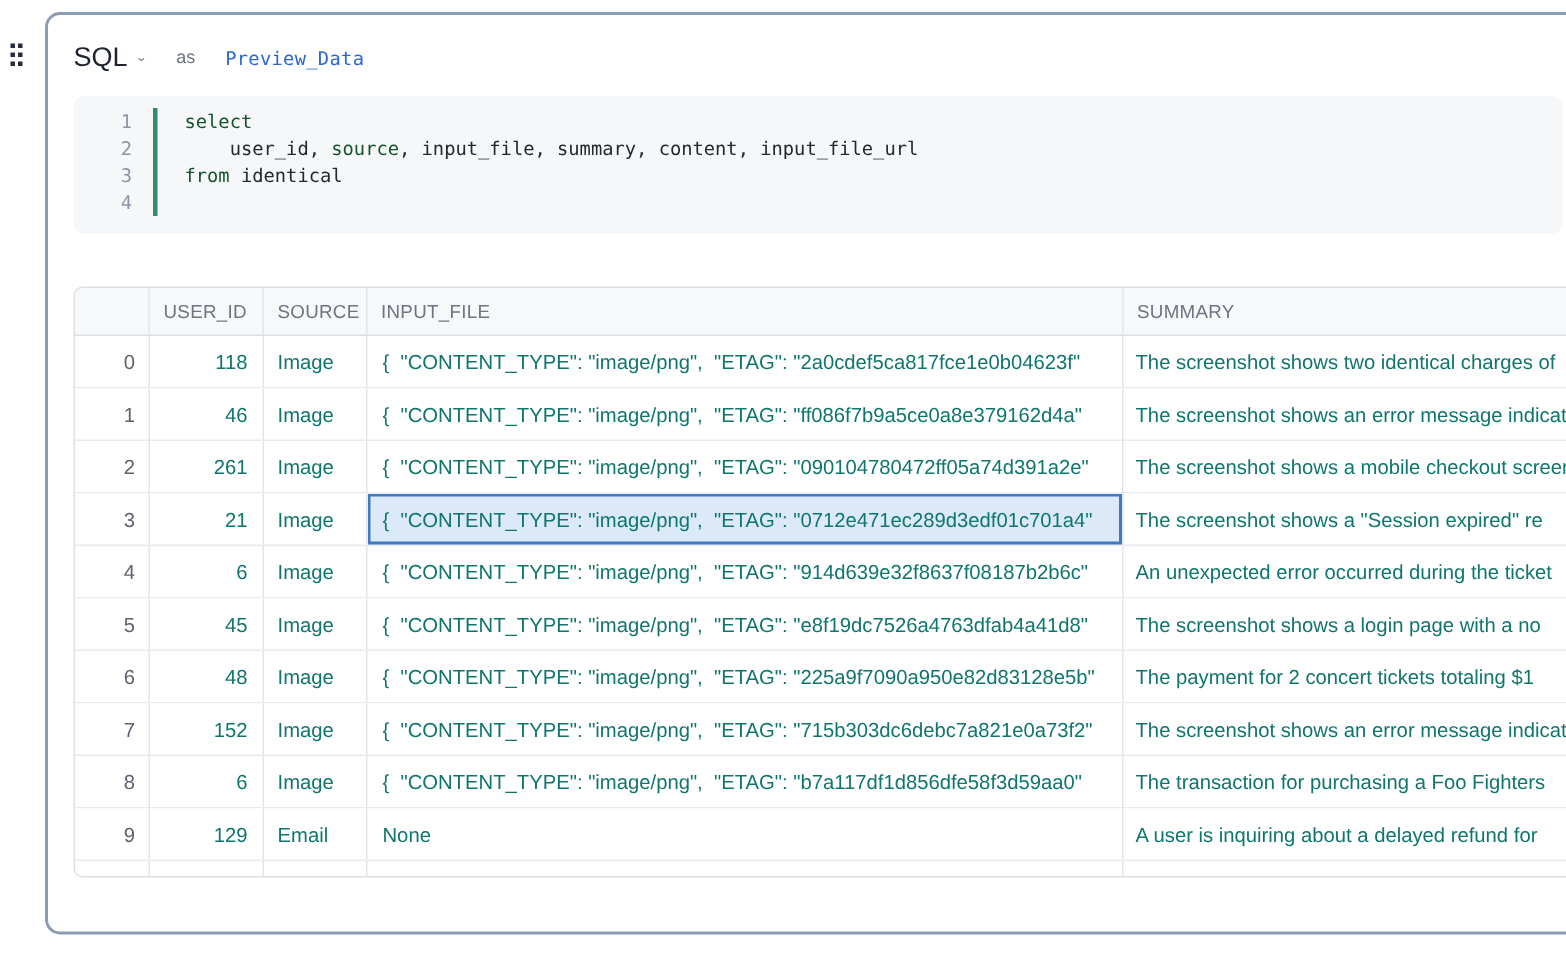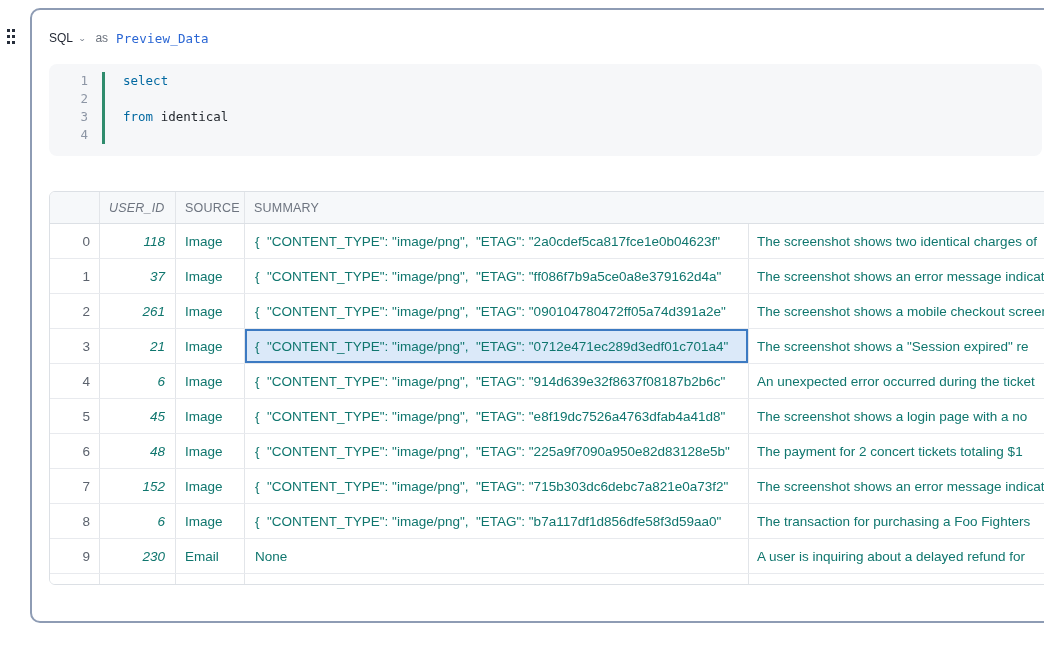--- a/index.html
+++ b/index.html
@@ -10,47 +10,47 @@
   
   .drag-handle { position:absolute; left:7px; top:29px; display:grid;
     grid-template-columns:3px 3px; grid-auto-rows:3px; gap:3px 2px; cursor:grab; }
   .drag-handle i { background:#262d3a; display:block; }
 
   
   .card { position:absolute; left:30px; top:8px; width:1026px; height:615px;
     background:#fff; border:2px solid #8e9cb4; border-radius:10px; overflow:hidden; }
 
   .cell-header { display:flex; align-items:center; padding:20px 0 0 17px; height:36px; }
-  .cell-type { font-size:12px; color:#1f2430; }
+  .cell-type { font-size:18px; color:#1f2430; }
   .chev { font-size:10px; color:#7a828e; margin-left:5px; transform:scaleY(0.8); }
-  .as-label { font-size:12px; color:#6c737e; margin-left:9px; }
+  .as-label { font-size:12px; color:#6c737e; margin-left:19px; }
   .cell-name { font-family:"DejaVu Sans Mono", monospace; font-size:12.5px;
-    color:#2a66d4; margin-left:8px; letter-spacing:0.2px; }
+    color:#2a66d4; margin-left:20px; letter-spacing:0.2px; }
 
   
   .code-block { position:absolute; left:17px; top:54px; width:993px;
     background:#f6f7f9; border-radius:8px; padding:8px 0 12px 0; }
   .code-line { display:flex; height:18px; line-height:18px;
     font-family:"DejaVu Sans Mono", monospace; font-size:12.5px; }
   .line-num { width:53px; text-align:right; padding-right:14px; color:#8d96a5;
     flex:0 0 auto; user-select:none; }
   .gutter-bar { width:3px; background:#2f8c6d; flex:0 0 auto; }
   .code-text { padding-left:18px; white-space:pre; color:#24292f; }
-  .kw { color:#0369a1; }
+  .kw { color:#14532d; }
 
   
   .table-wrap { position:absolute; left:17px; top:181px; width:1020px; height:394px;
     border:1px solid #dce0e5; border-radius:6px; overflow:hidden; background:#fff; }
   .t-row { display:flex; width:100%; }
   .t-head { background:#f6f8fa; height:32px; border-bottom:1px solid #dce0e5; }
   .t-body-row { height:35px; border-bottom:1px solid #e8eaee; background:#fff; }
   .t-cell { flex:0 0 auto; display:flex; align-items:center; overflow:hidden;
     white-space:pre; border-right:1px solid #e2e5e9; height:100%; }
   .c-idx   { width:50px;  justify-content:flex-end; padding-right:9px; }
-  .c-uid   { width:76px;  justify-content:flex-end; padding-right:10px;font-style:italic; }
+  .c-uid   { width:76px;  justify-content:flex-end; padding-right:10px; }
   .c-src   { width:69px;  padding-left:9px; }
   .c-file  { width:504px; padding-left:10px; }
   .c-sum   { flex:1 1 auto; padding-left:8px; border-right:none; }
   .t-head .t-cell { color:#6e7580; font-size:12.5px; letter-spacing:0.2px;
     justify-content:flex-start; padding-left:9px; }
   .t-head .c-idx { padding-left:0; }
   .t-body-row .t-cell { font-size:13.5px; color:#0f766e; }
   .t-body-row .c-idx { color:#5c636e; }
   .muted { color:#9aa1ac; }
   .sel { background:#dbe9f9; box-shadow:inset 0 0 0 2px #3c7ac2; }
@@ -78,49 +78,51 @@
 
   <div class="code-block" id="code-block">
       <div class="code-line">
         <span class="line-num">1</span>
         <span class="gutter-bar"></span>
         <span class="code-text"><span class="kw">select</span></span>
       </div>
       <div class="code-line">
         <span class="line-num">2</span>
         <span class="gutter-bar"></span>
+        <span class="code-text"><span>    user_id, </span><span class="kw">source</span><span>, input_file, summary, content, input_file_url</span></span>
       </div>
       <div class="code-line">
         <span class="line-num">3</span>
         <span class="gutter-bar"></span>
         <span class="code-text"><span class="kw">from</span><span> identical</span></span>
       </div>
       <div class="code-line">
         <span class="line-num">4</span>
         <span class="gutter-bar"></span>
       </div>
     </div>
 
   <div class="table-wrap" id="results-table">
       <div class="t-row t-head">
         <div class="t-cell c-idx"></div>
         <div class="t-cell c-uid">USER_ID</div>
         <div class="t-cell c-src">SOURCE</div>
+        <div class="t-cell c-file">INPUT_FILE</div>
         <div class="t-cell c-sum">SUMMARY</div>
       </div>
       <div class="t-row t-body-row">
         <div class="t-cell c-idx">0</div>
         <div class="t-cell c-uid">118</div>
         <div class="t-cell c-src">Image</div>
         <div class="t-cell c-file">{  "CONTENT_TYPE": "image/png",  "ETAG": "2a0cdef5ca817fce1e0b04623f"</div>
         <div class="t-cell c-sum">The screenshot shows two identical charges of</div>
       </div>
       <div class="t-row t-body-row">
         <div class="t-cell c-idx">1</div>
-        <div class="t-cell c-uid">37</div>
+        <div class="t-cell c-uid">46</div>
         <div class="t-cell c-src">Image</div>
         <div class="t-cell c-file">{  "CONTENT_TYPE": "image/png",  "ETAG": "ff086f7b9a5ce0a8e379162d4a"</div>
         <div class="t-cell c-sum">The screenshot shows an error message indicating</div>
       </div>
       <div class="t-row t-body-row">
         <div class="t-cell c-idx">2</div>
         <div class="t-cell c-uid">261</div>
         <div class="t-cell c-src">Image</div>
         <div class="t-cell c-file">{  "CONTENT_TYPE": "image/png",  "ETAG": "090104780472ff05a74d391a2e"</div>
         <div class="t-cell c-sum">The screenshot shows a mobile checkout screen</div>
@@ -162,21 +164,21 @@
       </div>
       <div class="t-row t-body-row">
         <div class="t-cell c-idx">8</div>
         <div class="t-cell c-uid">6</div>
         <div class="t-cell c-src">Image</div>
         <div class="t-cell c-file">{  "CONTENT_TYPE": "image/png",  "ETAG": "b7a117df1d856dfe58f3d59aa0"</div>
         <div class="t-cell c-sum">The transaction for purchasing a Foo Fighters</div>
       </div>
       <div class="t-row t-body-row">
         <div class="t-cell c-idx">9</div>
-        <div class="t-cell c-uid">230</div>
+        <div class="t-cell c-uid">129</div>
         <div class="t-cell c-src">Email</div>
         <div class="t-cell c-file muted">None</div>
         <div class="t-cell c-sum">A user is inquiring about a delayed refund for</div>
       </div>
       <div class="t-row t-body-row">
         <div class="t-cell c-idx">10</div>
         <div class="t-cell c-uid">141</div>
         <div class="t-cell c-src">Email</div>
         <div class="t-cell c-file muted">None</div>
         <div class="t-cell c-sum">The user is asking about an issue with a rec</div>

